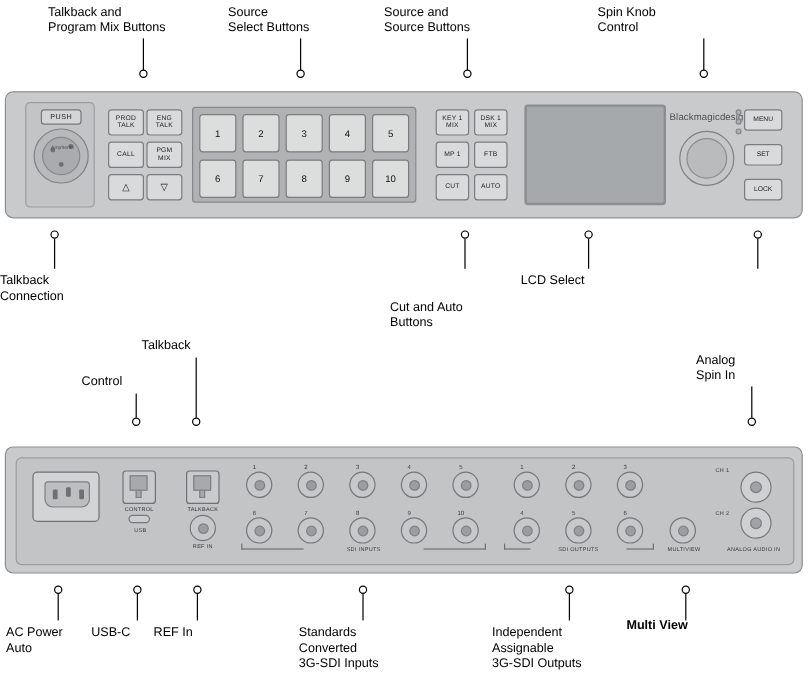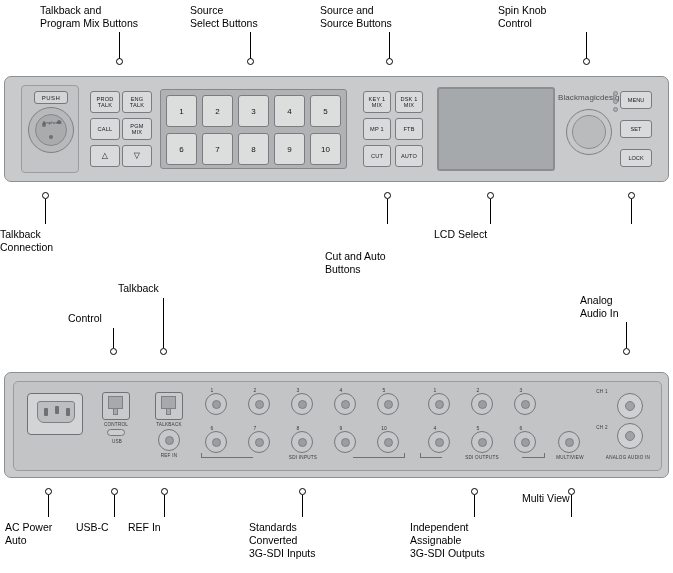--- a/index.html
+++ b/index.html
@@ -497,21 +497,21 @@
 
   <div class="callout" style="left:118px; top:282px; width:92px;">Talkback</div>
   <div class="leader" style="left:163px; top:298px; height:50px;"></div>
   <div class="dot" style="left:160px; top:348px;"></div>
 
   <div class="callout" style="left:68px; top:312px; width:92px;">Control</div>
   <div class="leader" style="left:113px; top:328px; height:20px;"></div>
   <div class="dot" style="left:110px; top:348px;"></div>
 
   <div class="callout" style="left:580px; top:294px; width:92px;">Analog
-Audio In</div>
+Spin In</div>
   <div class="leader" style="left:626px; top:322px; height:26px;"></div>
   <div class="dot" style="left:623px; top:348px;"></div>
 
   <div class="panel" id="rear-panel">
 
     <div class="inner-bevel" style="left:8px; top:8px; width:649px; height:90px; border:1px solid #9a9d9f; background:#c3c4c6;"></div>
 
     <div class="iec">
       <div class="iec-inner">
         <div class="iec-pin" style="left:6px; top:6px;"></div>
@@ -614,15 +614,15 @@
 3G-SDI Inputs</div>
 
   <div class="dot" style="left:471px; top:488px;"></div>
   <div class="leader" style="left:474px; top:495px; height:22px;"></div>
   <div class="callout" style="left:410px; top:521px; width:130px;">Independent
 Assignable
 3G-SDI Outputs</div>
 
   <div class="dot" style="left:568px; top:488px;"></div>
   <div class="leader" style="left:571px; top:495px; height:22px;"></div>
-  <div class="callout" style="left:522px; top:492px; width:100px;">Multi View</div>
+  <div class="callout" style="left:522px; top:515px; width:100px;font-weight:bold;">Multi View</div>
 
 </div>
 
 </body></html>

